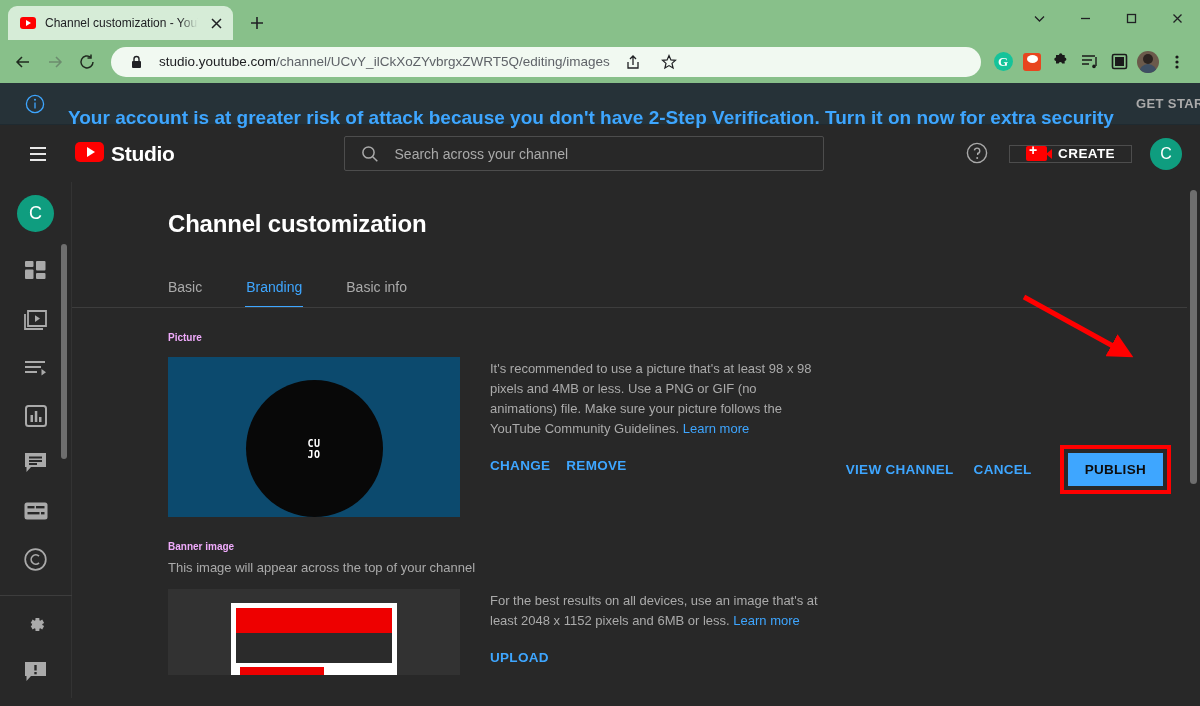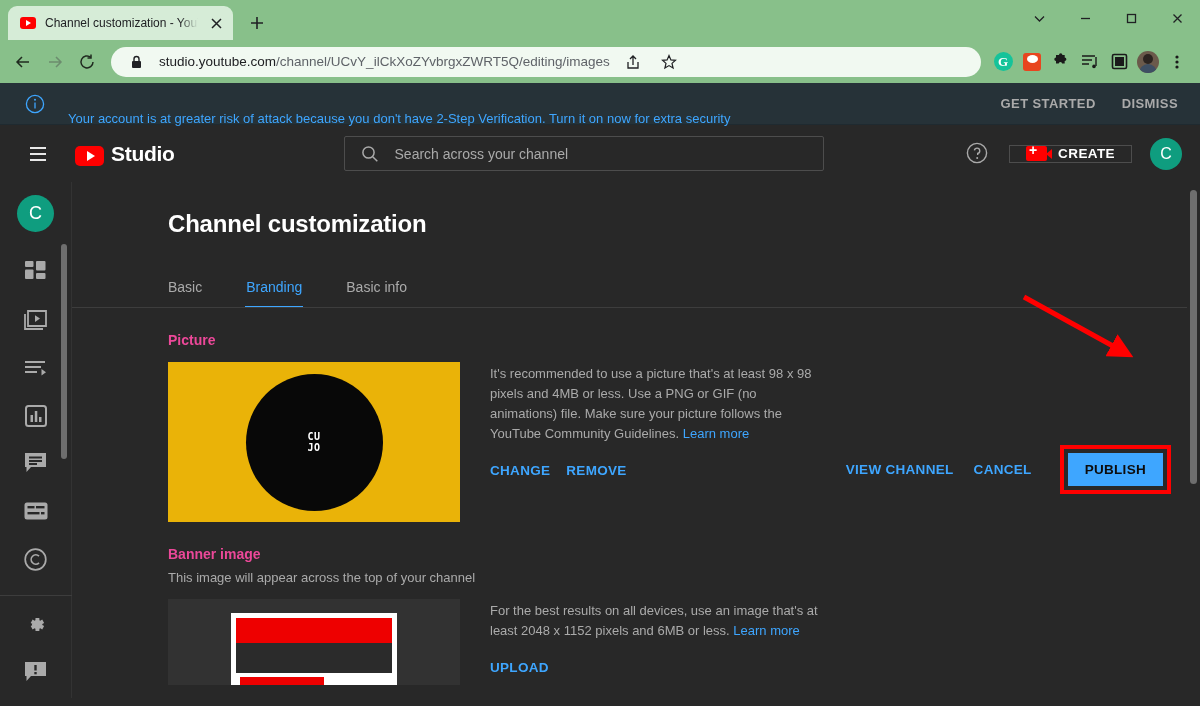--- a/index.html
+++ b/index.html
@@ -143,21 +143,21 @@
     display: flex; align-items: center;
     padding: 0 22px 0 24px; gap: 22px;
     border-bottom: 1px solid #1f2a30;
   }
   .alert-icon {
     width: 22px; height: 22px; flex: 0 0 auto;
     display: flex; align-items: center; justify-content: center;
     color: #3ea6ff;
   }
   .alert-text {
-    font-size: 13px; font-weight: normal; color: #3ea6ff;
+    font-size: 19px; font-weight: bold; color: #3ea6ff;
     flex: 1 1 auto; white-space: nowrap; margin-top: 29px;
   }
   .alert-actions { display: flex; align-items: center; gap: 26px; }
   .alert-btn {
     font-size: 13px; font-weight: bold; color: #aaaaaa;
     letter-spacing: .4px; white-space: nowrap;
   }
 
   
   .masthead {
@@ -165,21 +165,21 @@
     display: flex; align-items: center;
     padding: 0 18px 0 22px; gap: 0;
   }
   .hamburger {
     width: 32px; height: 32px; flex: 0 0 auto;
     display: flex; flex-direction: column; justify-content: center;
     align-items: center; gap: 4px;
   }
   .hamburger span { width: 16px; height: 2px; background: #e8e8e8; display: block; }
   .studio-logo {
-    display: flex; align-items: flex-end; gap: 7px;
+    display: flex; align-items: flex-start; gap: 7px;
     margin-left: 21px;
   }
   .yt-mark {
     width: 29px; height: 20px; border-radius: 5px;
     background: #ff0000; display: flex; align-items: center; justify-content: center;
   }
   .yt-mark::after {
     content: ""; width: 0; height: 0;
     border-left: 8px solid #fff;
     border-top: 5px solid transparent;
@@ -304,31 +304,31 @@
     padding: 4px; display: flex;
   }
   .publish-btn {
     background: #3ea6ff; color: #0d0d0d;
     font-size: 13.5px; font-weight: bold; letter-spacing: .3px;
     padding: 9px 17px;
   }
 
   .section { padding-top: 24px; }
   .section-title {
-    font-size: 14px; font-weight: bold; color: #ec4899;
+    font-size: 10px; font-weight: bold; color: #f0abfc;
   }
   .section-sub {
     font-size: 13px; color: #aaaaaa; margin-top: 8px;
   }
   .section-grid {
     display: flex; gap: 30px; margin-top: 14px;
   }
   .thumb-pic {
-    width: 292px; height: 160px; background: #eab308;
-    display: flex; align-items: center; justify-content: center;
+    width: 292px; height: 160px; background: #0c4a6e;
+    display: flex; align-items: flex-end; justify-content: center;
     flex: 0 0 auto;
   }
   .pic-circle {
     width: 137px; height: 137px; border-radius: 50%;
     background: #080808;
     display: flex; flex-direction: column;
     align-items: center; justify-content: center;
   }
   .pic-circle span {
     font-family: "DejaVu Sans Mono", monospace;

